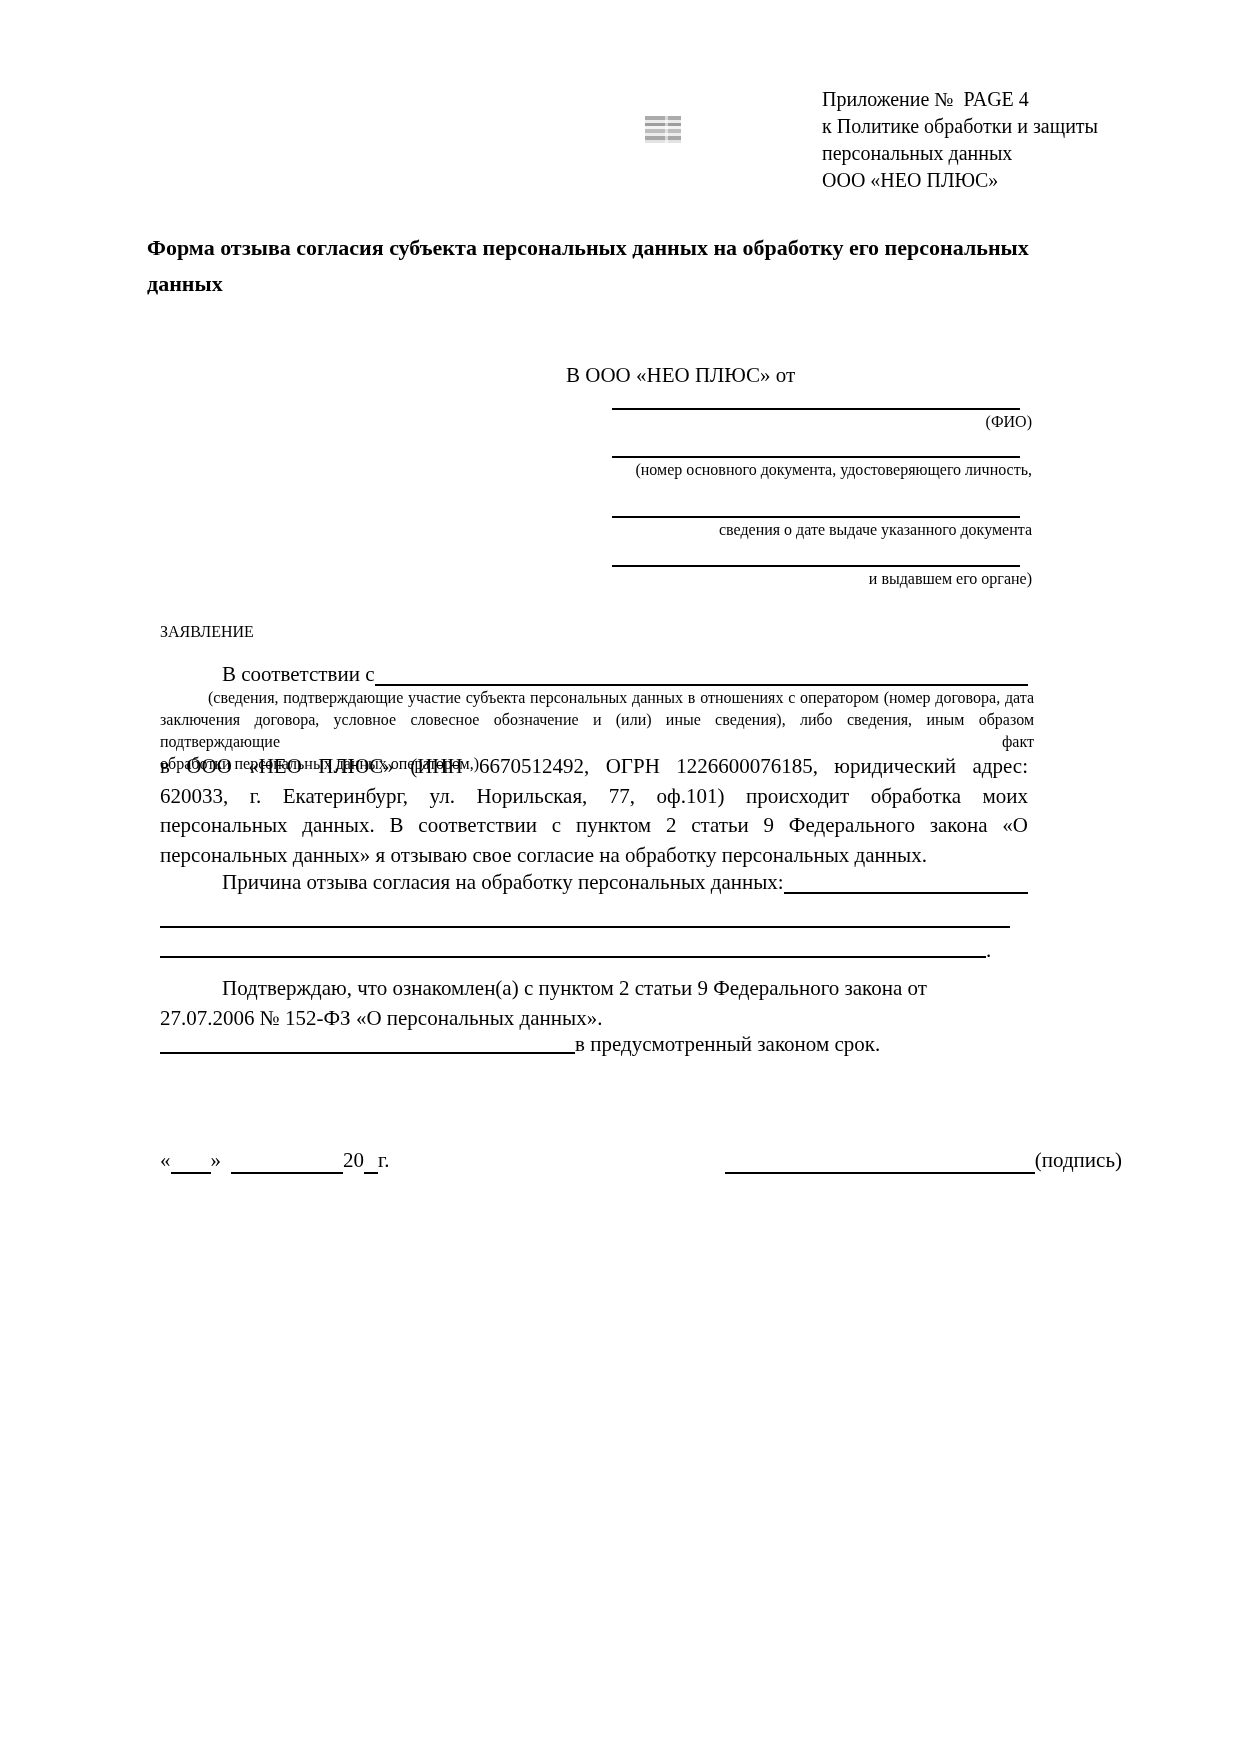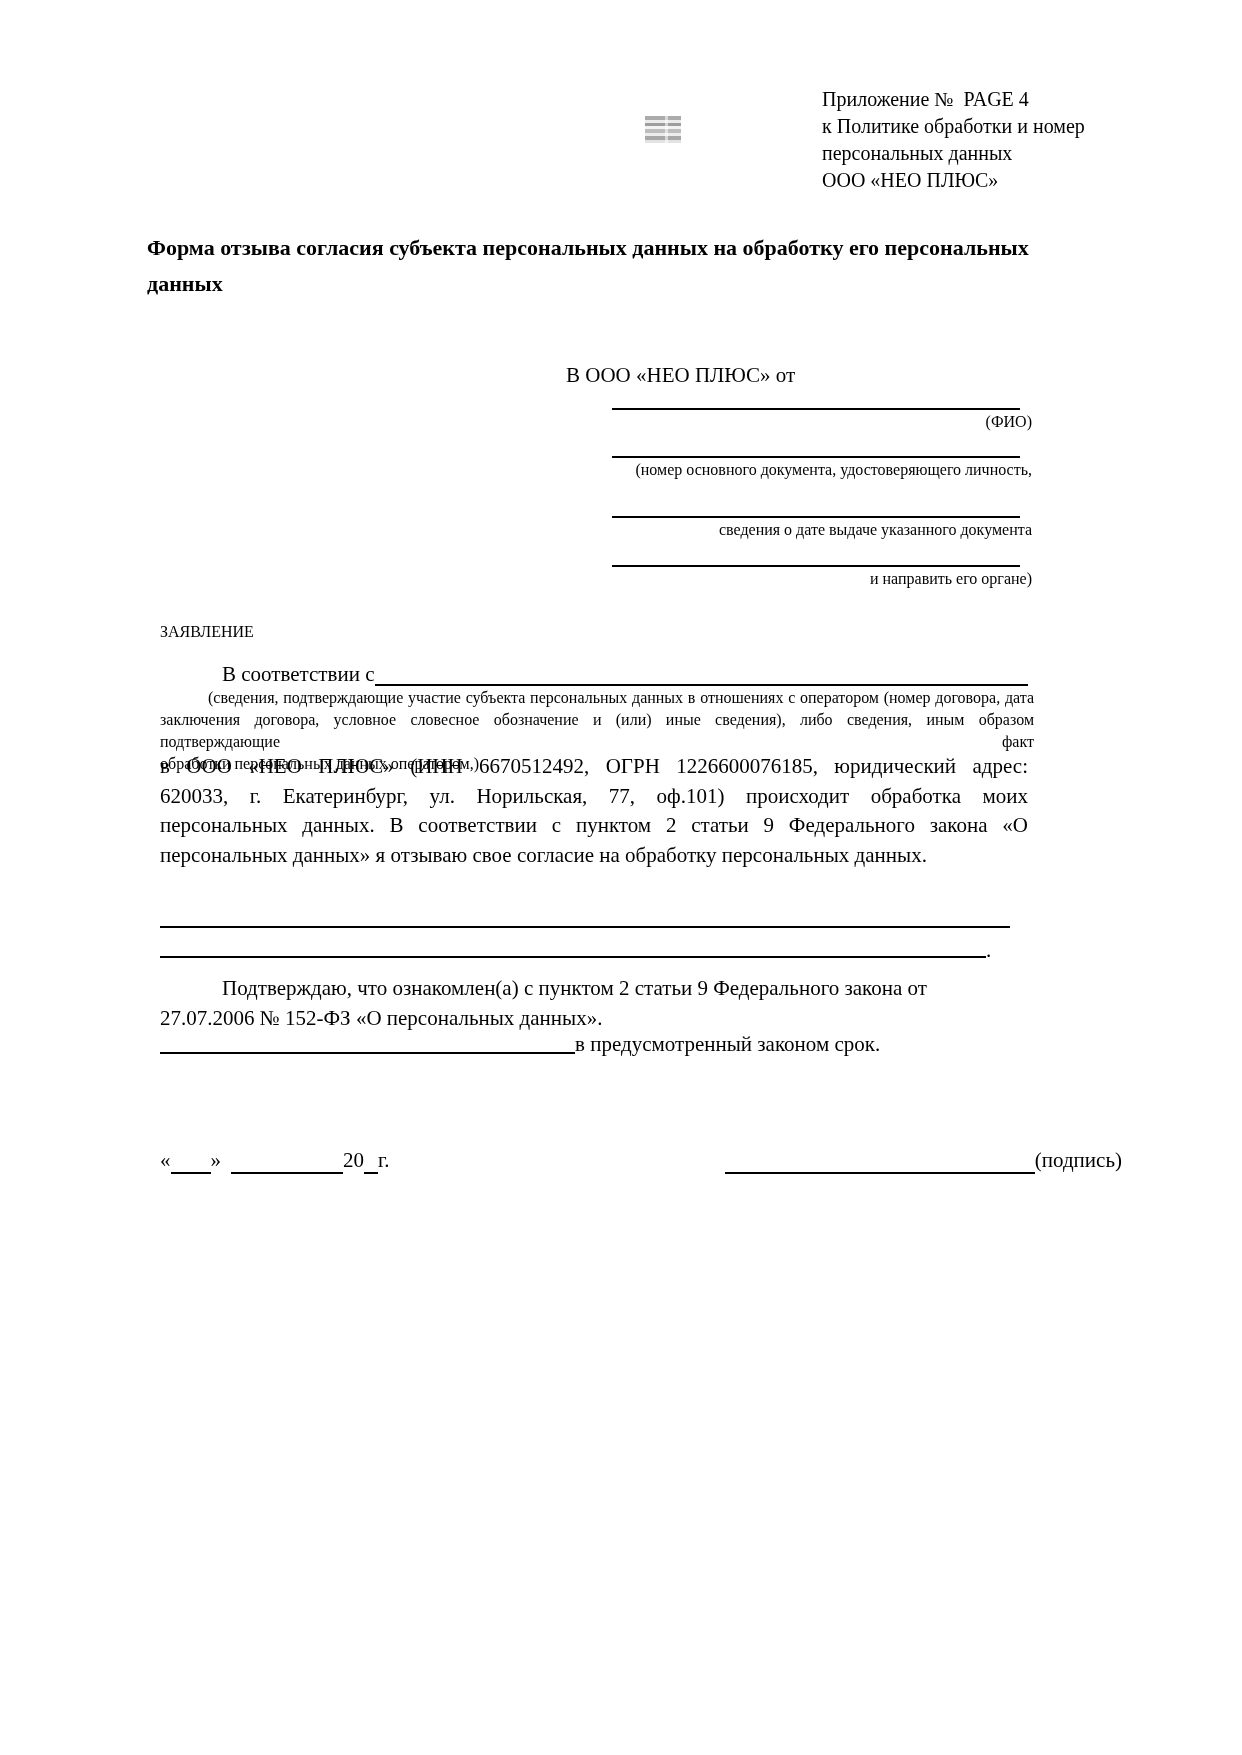--- a/index.html
+++ b/index.html
@@ -105,42 +105,42 @@
   .bl-sign { width:310px; }
   .nowrap { white-space:nowrap; }
 </style>
 </head>
 <body>
 
 <div class="page">
 
   <div class="abs header-right">
     <div>Приложение №  PAGE 4</div>
-    <div>к Политике обработки и номер</div>
+    <div>к Политике обработки и защиты</div>
     <div>персональных данных</div>
     <div>ООО «НЕО ПЛЮС»</div>
   </div>
 
   <div class="abs artifact"></div>
 
   <div class="abs doc-title">Форма отзыва согласия субъекта персональных данных на обработку его персональных данных</div>
 
   <div class="abs to-line">В ООО «НЕО ПЛЮС» от</div>
 
   <div class="abs rule" style="top:408px;"></div>
   <div class="abs caption" style="top:412px;">(ФИО)</div>
 
   <div class="abs rule" style="top:456px;"></div>
   <div class="abs caption" style="top:460px;">(номер основного документа, удостоверяющего личность,</div>
 
   <div class="abs rule" style="top:516px;"></div>
   <div class="abs caption" style="top:520px;">сведения о дате выдаче указанного документа</div>
 
   <div class="abs rule" style="top:565px;"></div>
-  <div class="abs caption" style="top:569px;">и направить его органе)</div>
+  <div class="abs caption" style="top:569px;">и выдавшем его органе)</div>
 
   <div class="abs statement-heading">ЗАЯВЛЕНИЕ</div>
 
   <div class="abs line-row accord-row">
     <span class="txt">В соответствии с</span>
     <span class="fill"></span>
   </div>
 
   <div class="abs fineprint">
     <div class="jl first">(сведения, подтверждающие участие субъекта персональных данных в отношениях с оператором (номер договора, дата</div>
@@ -148,20 +148,24 @@
     <div>обработки персональных данных оператором,)</div>
   </div>
 
   <div class="abs mainpara">
     <div class="jl">в ООО «НЕО ПЛЮС» (ИНН 6670512492, ОГРН 1226600076185, юридический адрес:</div>
     <div class="jl">620033, г. Екатеринбург, ул. Норильская, 77, оф.101) происходит обработка моих</div>
     <div class="jl">персональных данных. В соответствии с пунктом 2 статьи 9 Федерального закона «О</div>
     <div>персональных данных» я отзываю свое согласие на обработку персональных данных.</div>
   </div>
 
+  <div class="abs line-row reason-row">
+    <span class="txt">Причина отзыва согласия на обработку персональных данных:</span>
+    <span class="fill"></span>
+  </div>
 
   <div class="abs blank-full"></div>
   <div class="abs blank-row2">
     <span class="b"></span>
     <span>.</span>
   </div>
 
   <div class="abs confirm">Подтверждаю, что ознакомлен(а) с пунктом 2 статьи 9 Федерального закона от 27.07.2006 № 152-ФЗ «О персональных данных».</div>
 
   <div class="abs reply">

